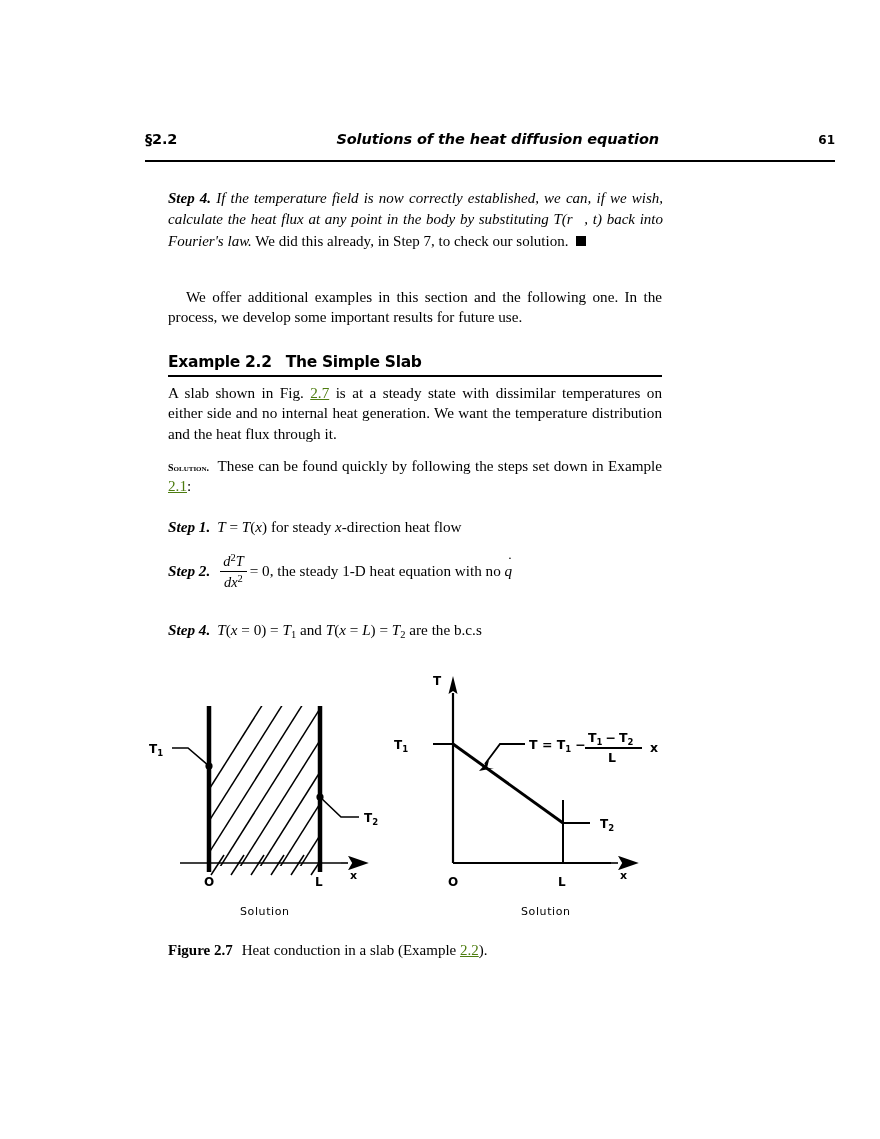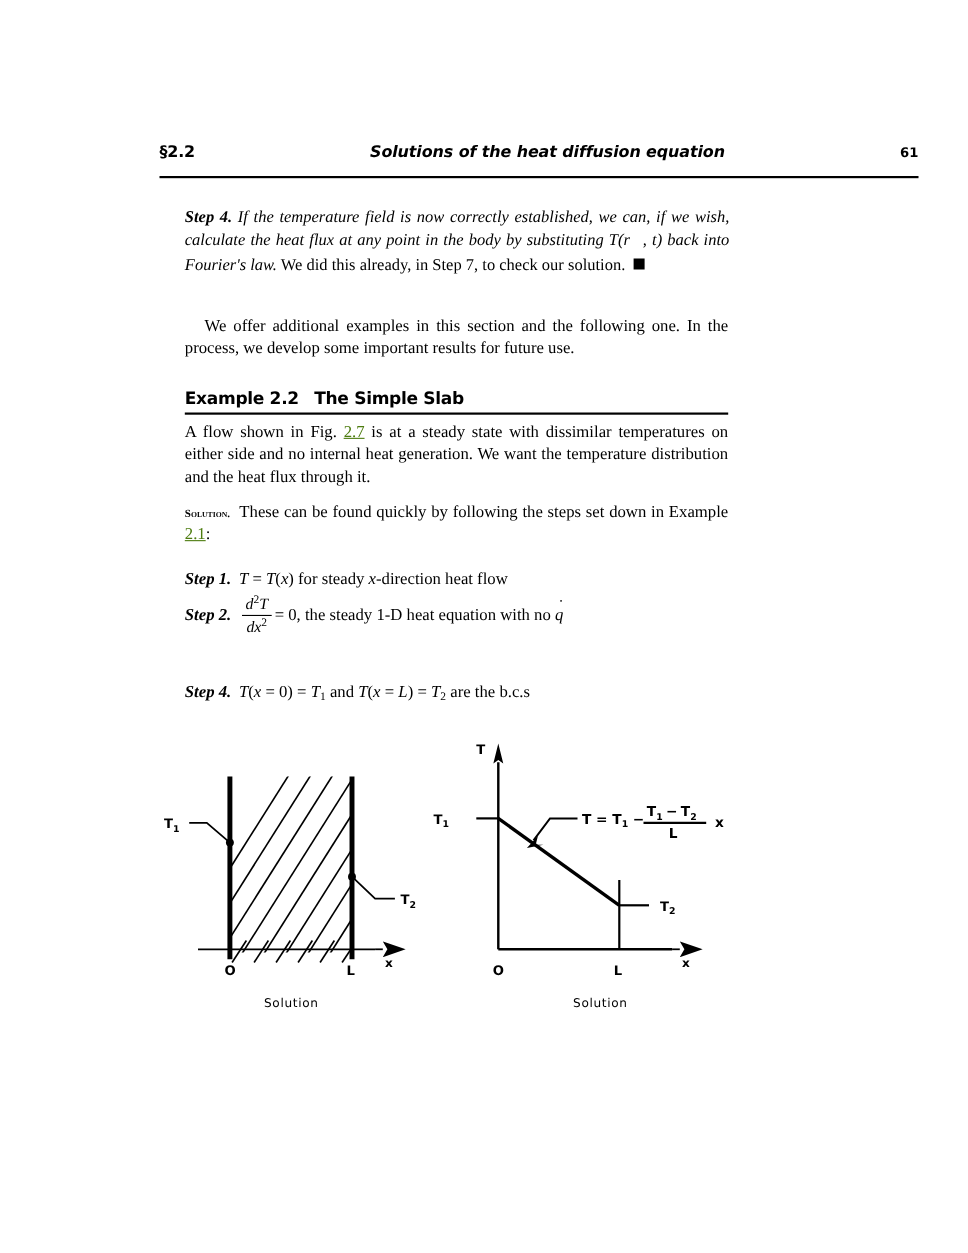--- a/index.html
+++ b/index.html
@@ -83,21 +83,21 @@
   sub.sn { font-size:10.5px; vertical-align:-0.25em; }
   sup.s { font-size:10.5px; vertical-align:0.5em; font-style:italic; }
 
   #step1 { top:518px; }
   #step2 { top:541px; }
   #step3 { top:586px; }
   #step4 { top:621px; }
 
   .frac {
     display:inline-block; vertical-align:middle;
-    text-align:center; margin:0 3px; position:relative; top:-1px;
+    text-align:center; margin:12px 3px; position:relative; top:-1px;
   }
   .frac .num { display:block; font-style:italic; font-size:14.4px; padding:0 3px; }
   .frac .bar { display:block; height:1.2px; background:#000; margin:1px 0; }
   .frac .den { display:block; font-style:italic; font-size:14.4px; padding:0 3px; }
   .qdot { position:relative; display:inline-block; font-style:italic; }
   .qdot::after {
     content:"˙"; position:absolute; left:2px; top:-8px; font-size:15px;
   }
 
   
@@ -140,21 +140,21 @@
   <div class="para1">
     <span class="indent"></span><span>We offer additional examples in this section and the following one. In the process, we develop some important results for future use.</span>
   </div>
 
   <div class="ex-head">
     <span>Example 2.2</span><span class="gap"></span><span>The Simple Slab</span>
   </div>
   <div class="ex-rule"></div>
 
   <div class="para2">
-    <span>A flow shown in Fig. </span><a class="lnk" href="#">2.7</a><span> is at a steady state with dissimilar temperatures on either side and no internal heat generation.  We want the temperature distribution and the heat flux through it.</span>
+    <span>A slab shown in Fig. </span><a class="lnk" href="#">2.7</a><span> is at a steady state with dissimilar temperatures on either side and no internal heat generation.  We want the temperature distribution and the heat flux through it.</span>
   </div>
 
   <div class="para3">
     <span class="sc">Solution.</span>&nbsp; <span>These can be found quickly by following the steps set down in Example </span><a class="lnk" href="#">2.1</a><span>:</span>
   </div>
 
   <div class="step" id="step1">
     <span class="lbl">Step 1.</span><span><span class="mi">T</span> = <span class="mi">T</span>(<span class="mi">x</span>) for steady <span class="mi">x</span>-direction heat flow</span>
   </div>
 
@@ -259,14 +259,17 @@
           <text x="463" y="102">L</text>
           <text x="505" y="92">x</text>
         </g>
       </g>
     </svg>
   </div>
 
   <div class="sublabel" id="lbl-problem">Solution</div>
   <div class="sublabel" id="lbl-solution">Solution</div>
 
+  <div class="figcap">
+    <b>Figure 2.7</b><span class="gap"></span><span>Heat conduction in a slab (Example </span><a class="lnk" href="#">2.2</a><span>).</span>
+  </div>
 
 </div>
 
 </body></html>

